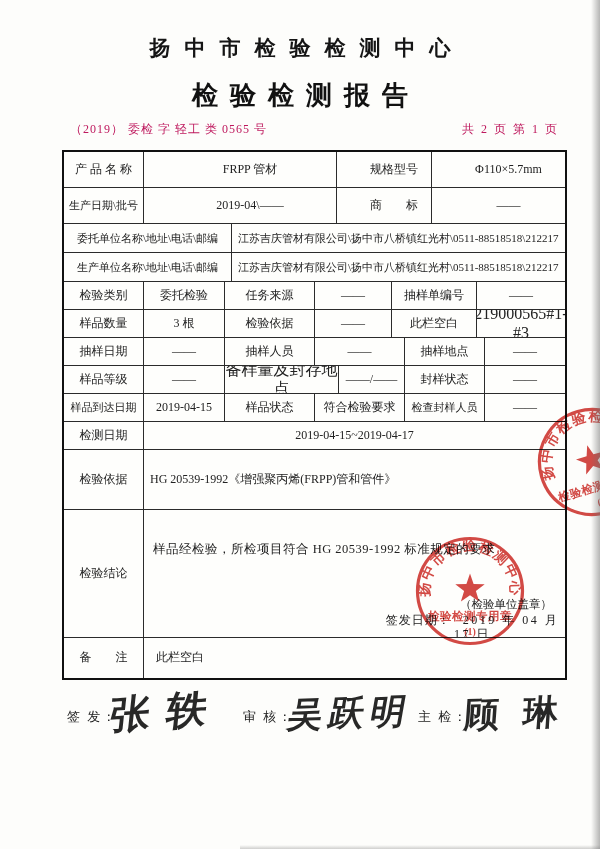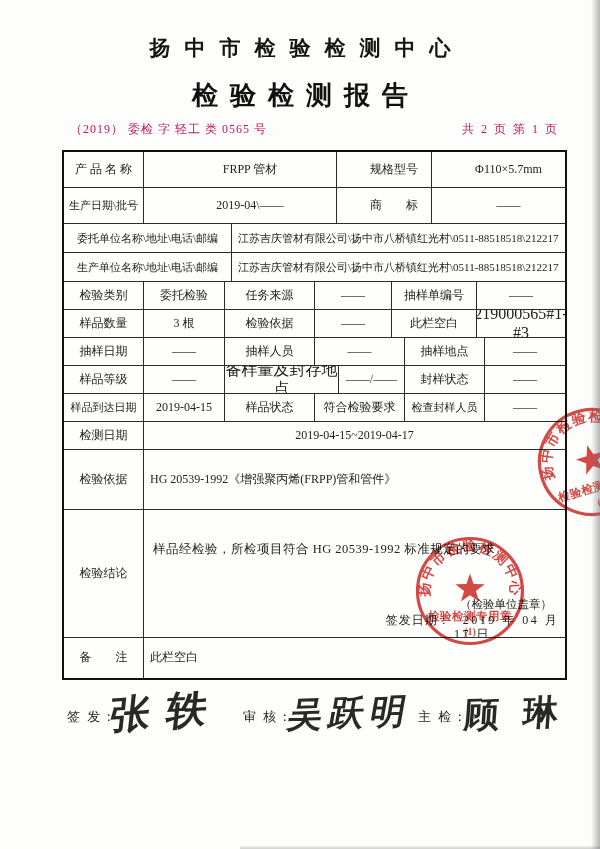--- a/index.html
+++ b/index.html
@@ -21,21 +21,21 @@
     font-size:26px;font-weight:bold;letter-spacing:12px;text-indent:12px;color:#111;}
   .meta-line{position:absolute;top:121px;left:62px;width:505px;display:flex;
     justify-content:space-between;font-size:12px;color:#be185d;}
   .meta-line .doc-no{padding-left:8px;letter-spacing:1px;}
   .meta-line .page-info{padding-right:8px;letter-spacing:2px;}
 
   
   .report-table{position:absolute;left:62px;top:150px;width:505px;height:530px;
     border:2px solid #111;box-sizing:border-box;background:rgba(255,255,255,.4);}
   .row{display:flex;border-bottom:1px solid #2b2b2b;box-sizing:border-box;}
-  .row:last-child{border-bottom:none;}
+  .row:last-child{border-bottom:none;gap:6px;}
   .c{border-right:1px solid #2b2b2b;box-sizing:border-box;display:flex;
     align-items:center;justify-content:center;text-align:center;
     font-size:12px;line-height:1.15;overflow:hidden;color:#222;}
   .c:last-child{border-right:none;flex:1;}
   .left{justify-content:flex-start;text-align:right;padding-left:6px;}
   .f11{font-size:11px;}
   .f10{font-size:16px;}
   .h36{height:36px;gap:20px;} .h29{height:29px;} .h28{height:28px;}
   .h60{height:60px;} .h128{height:128px;} .h40{height:40px;}
   .w80{width:80px;} .w81{width:81px;} .w90{width:90px;} .w77{width:77px;}

